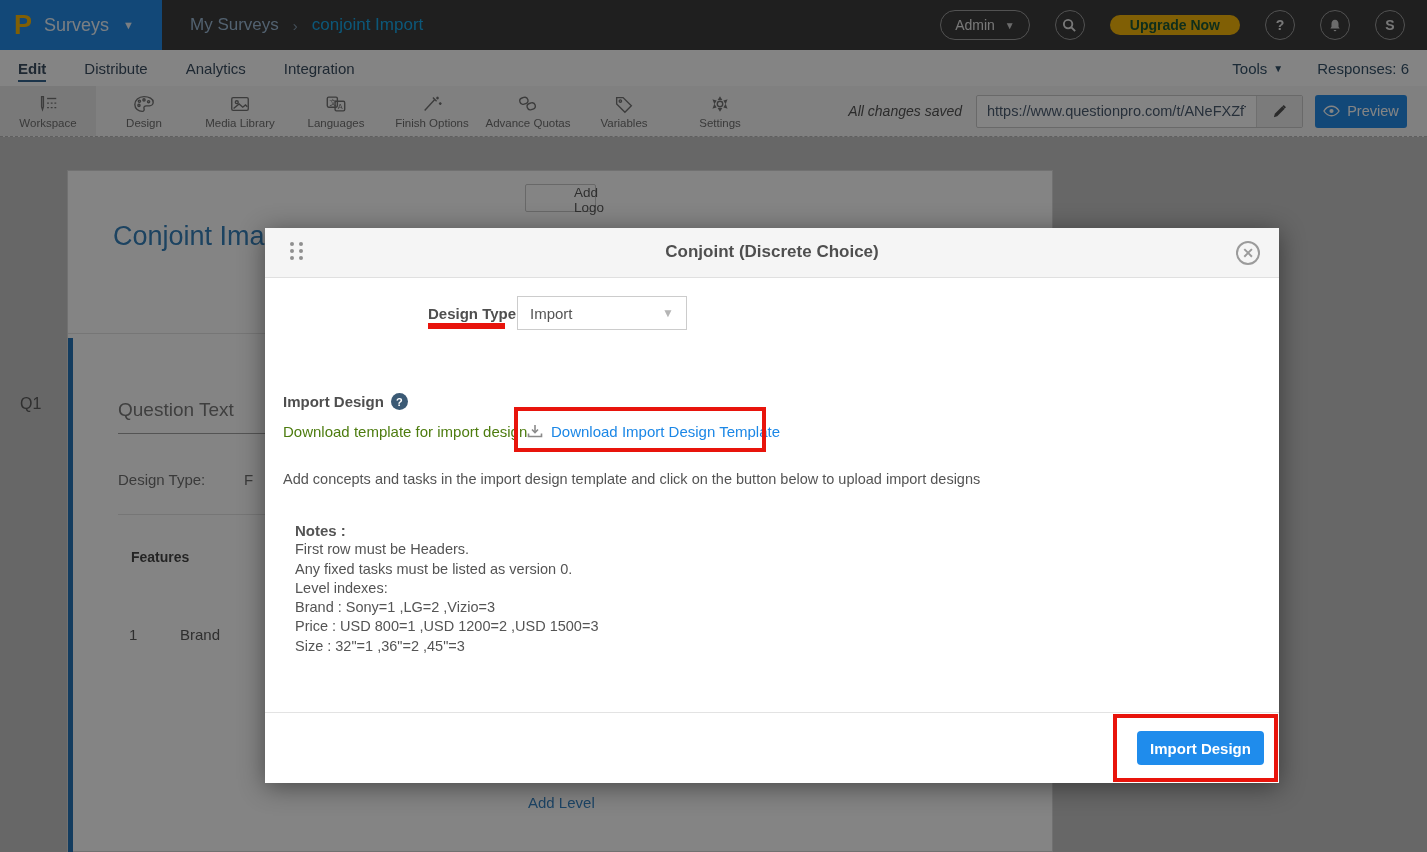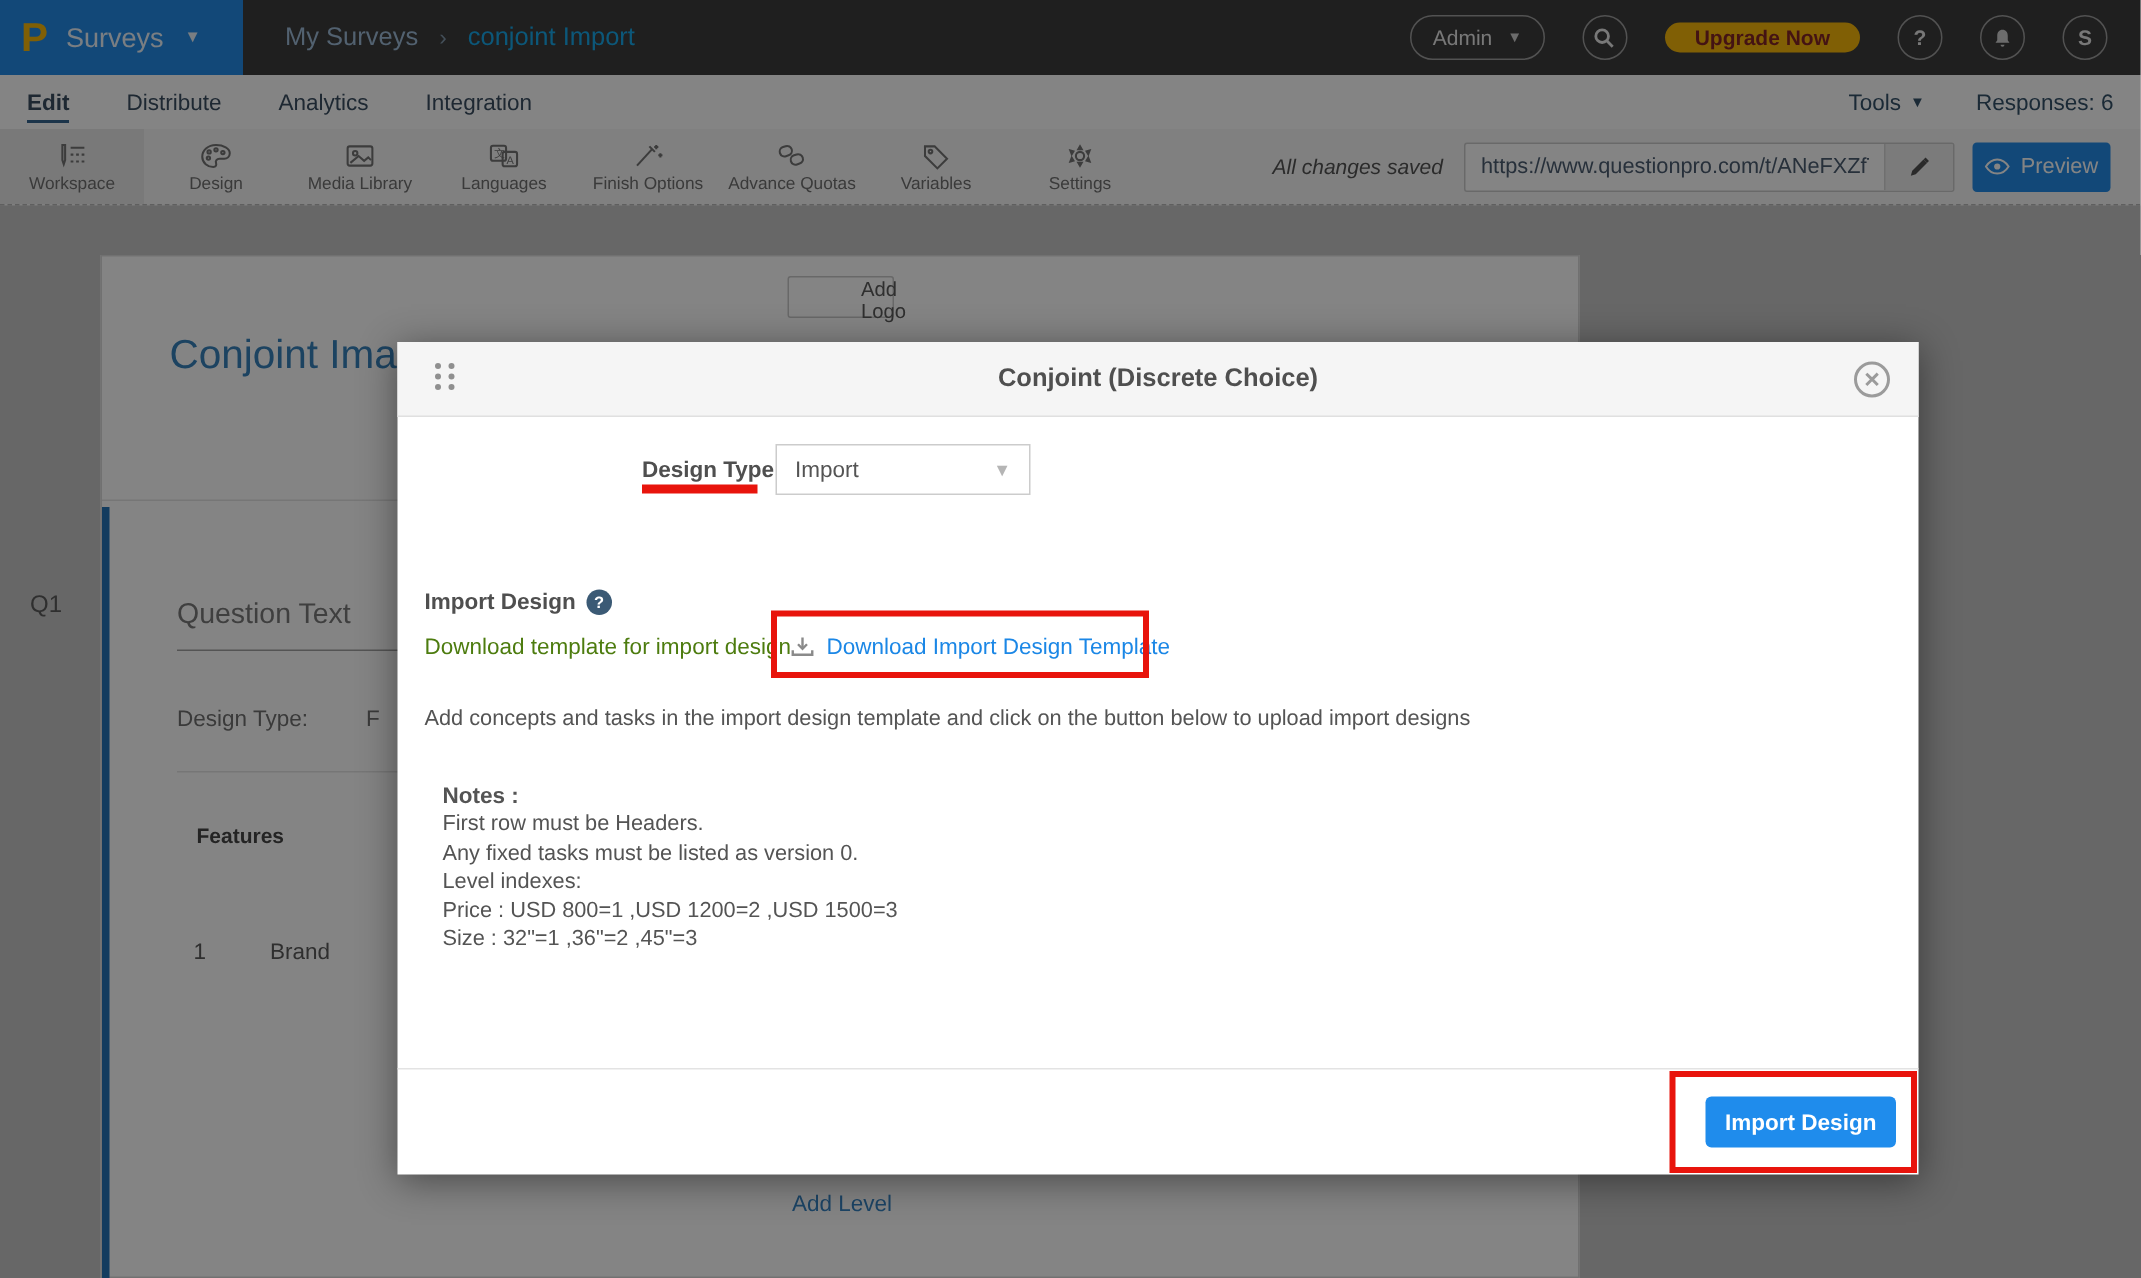--- a/index.html
+++ b/index.html
@@ -13,21 +13,21 @@
   .brand .brand-label { color:#eaf3fb; font-size:18px; }
   .brand .caret { color:#eaf3fb; font-size:11px; margin-left:2px; }
   .breadcrumb { display:flex; align-items:center; gap:14px; padding-left:28px; font-size:17px; }
   .bc-parent { color:#9ab9d6; cursor:pointer; }
   .bc-sep { color:#7d94a8; font-size:15px; }
   .bc-current { color:#0ea5e9; }
   .nav-right { margin-left:auto; display:flex; align-items:center; gap:25px; padding-right:22px; }
   .pill { border:1px solid #9a9a9a; border-radius:16px; color:#e6e6e6; font-size:14px; padding:6px 14px; display:flex; align-items:center; gap:10px; cursor:pointer; }
   .pill .caret { font-size:10px; color:#cccccc; }
   .nav-circle { width:30px; height:30px; border:1px solid #9a9a9a; border-radius:50%; display:flex; align-items:center; justify-content:center; color:#e6e6e6; font-size:14px; font-weight:bold; cursor:pointer; flex:0 0 auto; }
-  .upgrade-btn { background:#f7b500; border:none; border-radius:16px; color:#7f1d1d; font-weight:bold; font-size:14px; padding:2px 20px; cursor:pointer; }
+  .upgrade-btn { background:#f7b500; border:none; border-radius:16px; color:#14532d; font-weight:bold; font-size:14px; padding:2px 20px; cursor:pointer; }
 
   
   .tabbar { height:36px; background:#ffffff; display:flex; align-items:stretch; padding:0 18px; position:relative; z-index:1; }
   .tab { display:flex; align-items:center; margin-right:38px; font-size:15px; color:#33475b; cursor:pointer; position:relative; }
   .tab.active { font-weight:bold; }
   .tab.active::after { content:""; position:absolute; left:0; right:0; bottom:4px; height:2px; background:#2d5f8a; }
   .tabbar-right { margin-left:auto; display:flex; align-items:center; gap:34px; font-size:15px; color:#2c4a63; }
   .tools-item { cursor:pointer; display:flex; align-items:center; gap:6px; }
   .tools-item .caret { font-size:10px; }
   .responses { font-weight:normal; }
@@ -292,20 +292,21 @@
       </svg>
     <span>Download Import Design Template</span>
   </div>
   <span class="m-instructions">Add concepts and tasks in the import design template and click on the button below to upload import designs</span>
 
   <div class="m-notes">
     <div class="notes-title">Notes :</div>
     <div>First row must be Headers.</div>
     <div>Any fixed tasks must be listed as version 0.</div>
     <div>Level indexes:</div>
+    <div>Brand : Sony=1 ,LG=2 ,Vizio=3</div>
     <div>Price : USD 800=1 ,USD 1200=2 ,USD 1500=3</div>
     <div>Size : 32"=1 ,36"=2 ,45"=3</div>
   </div>
 
   <div class="modal-footer"></div>
   <button class="import-btn">Import Design</button>
 
   <div class="anno-underline anno-dt"></div>
   <div class="annotation anno-download"></div>
   <div class="annotation anno-import"></div>

